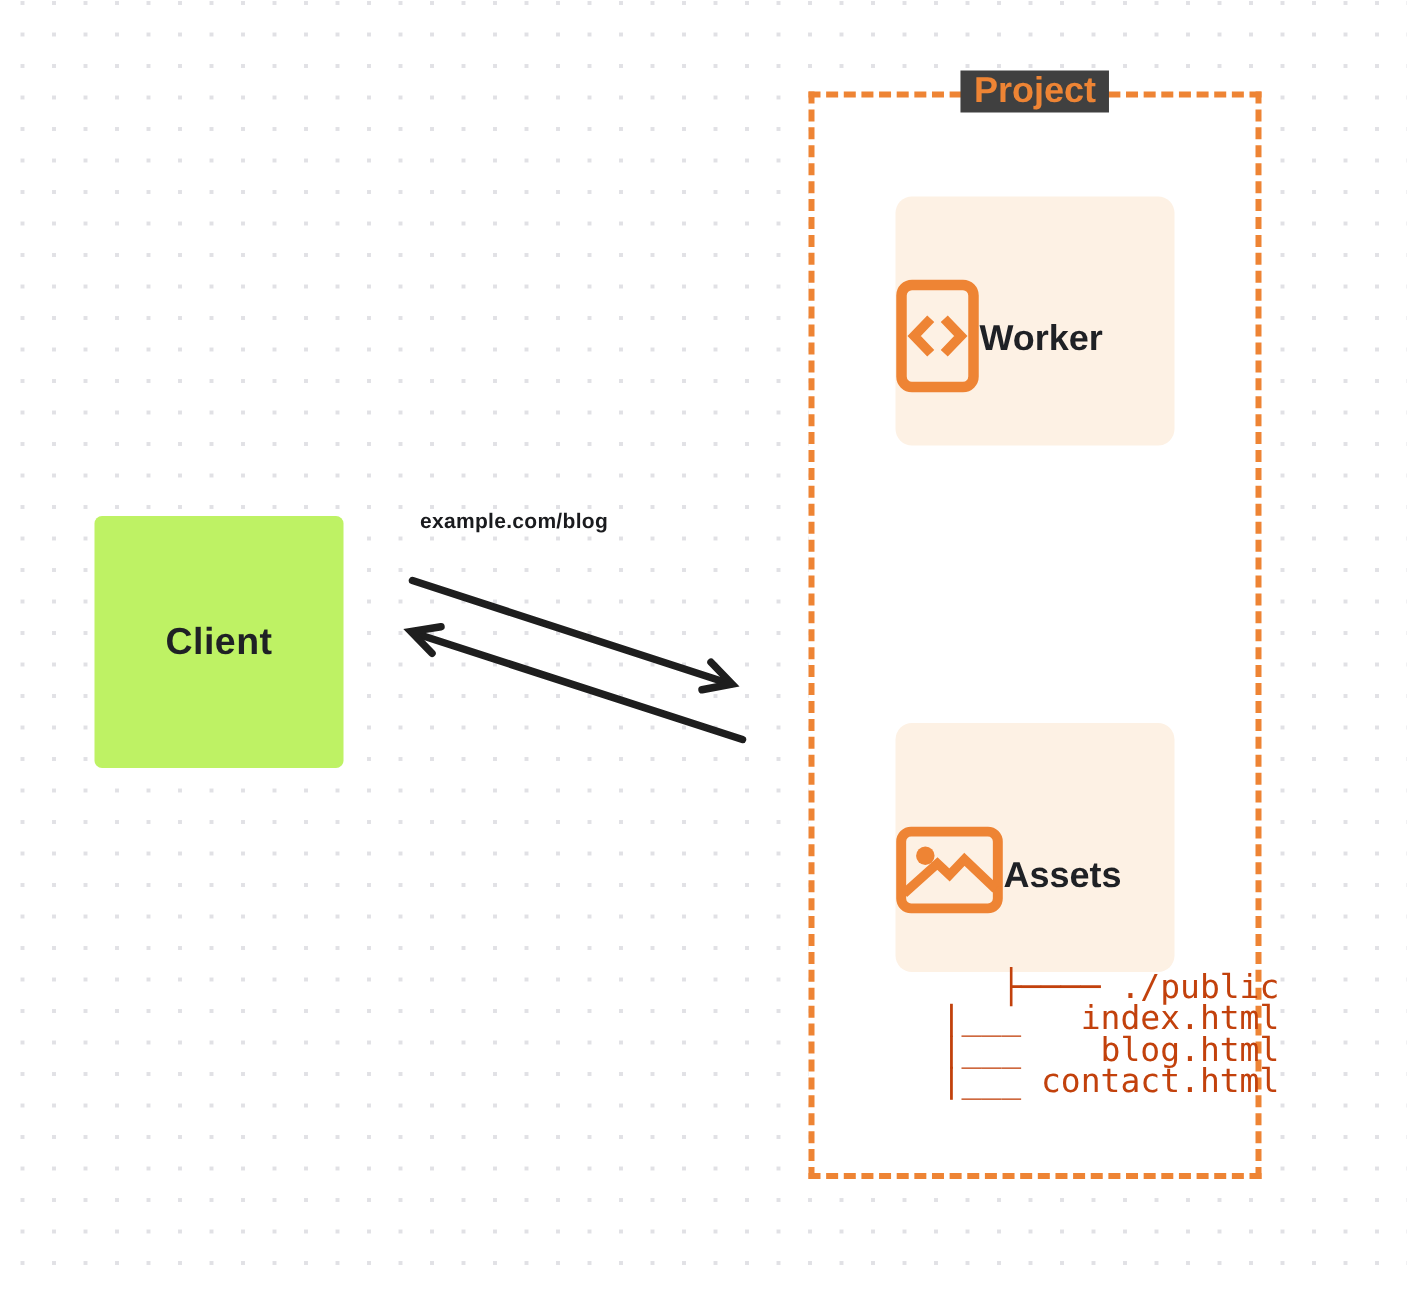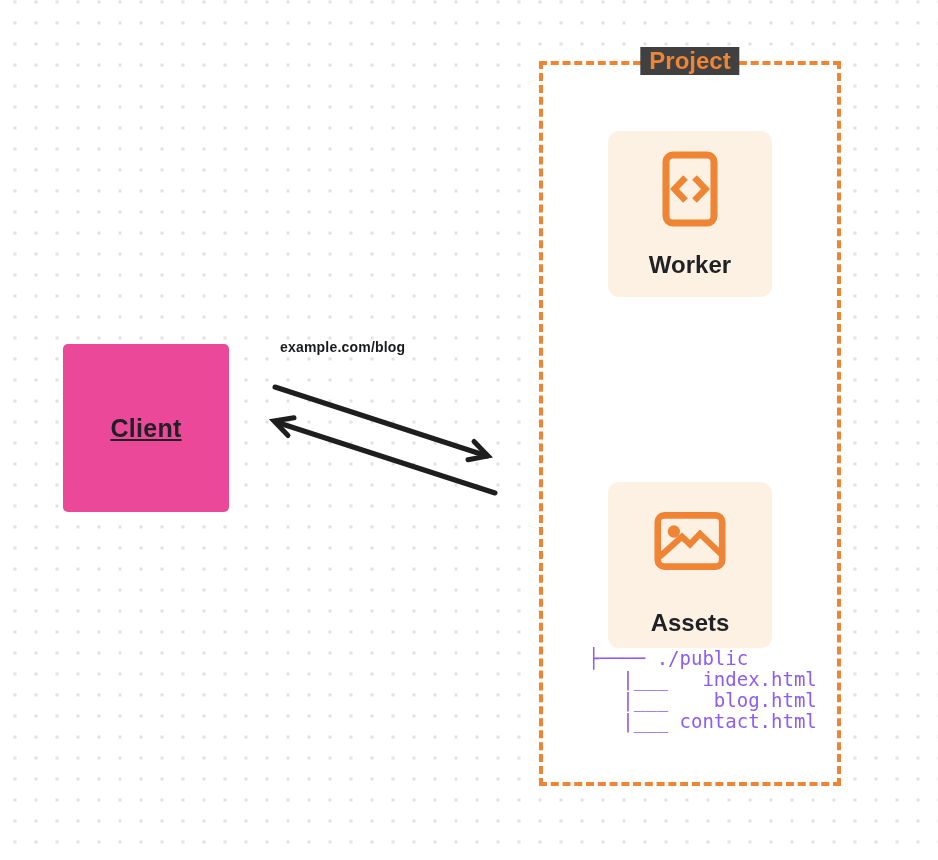--- a/index.html
+++ b/index.html
@@ -12,23 +12,23 @@
     background-size: 21px 21px;
     background-position: 4.5px -8.5px;
     font-family: "Liberation Sans", "DejaVu Sans", sans-serif;
     color: #1f2125;
   }
   .abs { position: absolute; }
 
   
   .client-box {
     left: 63px; top: 344px; width: 166px; height: 168px;
-    background: #ec4899;
+    background: #bef264;
     border-radius: 5px;
-    display: flex; align-items: center; justify-content: center; text-decoration: underline;
+    display: flex; align-items: center; justify-content: center;
   }
   .client-box span { font-size: 25px; font-weight: bold; letter-spacing: 0.3px; }
 
   
   .request-label {
     left: 280px; top: 339px;
     font-size: 14px; font-weight: bold; color: #1a1b1e;
     letter-spacing: 0.2px;
     white-space: nowrap;
   }
@@ -53,43 +53,44 @@
     background: #404040;
     padding: 0 9px;
     font-size: 24px; font-weight: bold; color: #ee8434;
     white-space: nowrap;
   }
 
   
   .card {
     position: absolute;
     left: 50%; transform: translateX(-50%);
-    width: 164px; height: 166px;
+    width: 186px; height: 166px;
     background: #fdf1e4;
     border-radius: 11px;
-    display: flex; flex-direction: column; align-items: center;
+    display: flex; align-items: center;
   }
   .worker-card { top: 66px; }
   .assets-card { top: 417px; }
   .card-label { font-size: 24px; font-weight: bold; color: #1f2125; }
   .worker-card svg { margin-top: 20px; }
   .worker-card .card-label { margin-top: 24px; }
   .assets-card svg { margin-top: 29px; }
   .assets-card .card-label { margin-top: 38px; }
   .icon-stroke { stroke: #ee8434; fill: none; }
 
   
   .file-tree {
     position: absolute;
     left: 45px; top: 583px;
     margin: 0;
     font-family: "DejaVu Sans Mono", monospace;
-    font-size: 19px; line-height: 21px;
-    color: #8b5cf6;
+    font-size: 22px; line-height: 21px;
+    color: #c2410c;
     white-space: pre;
+    text-align: right;
   }
 </style>
 </head>
 <body>
 
 <div class="abs client-box">
   <span>Client</span>
 </div>
 
 <div class="abs request-label">example.com/blog</div>

